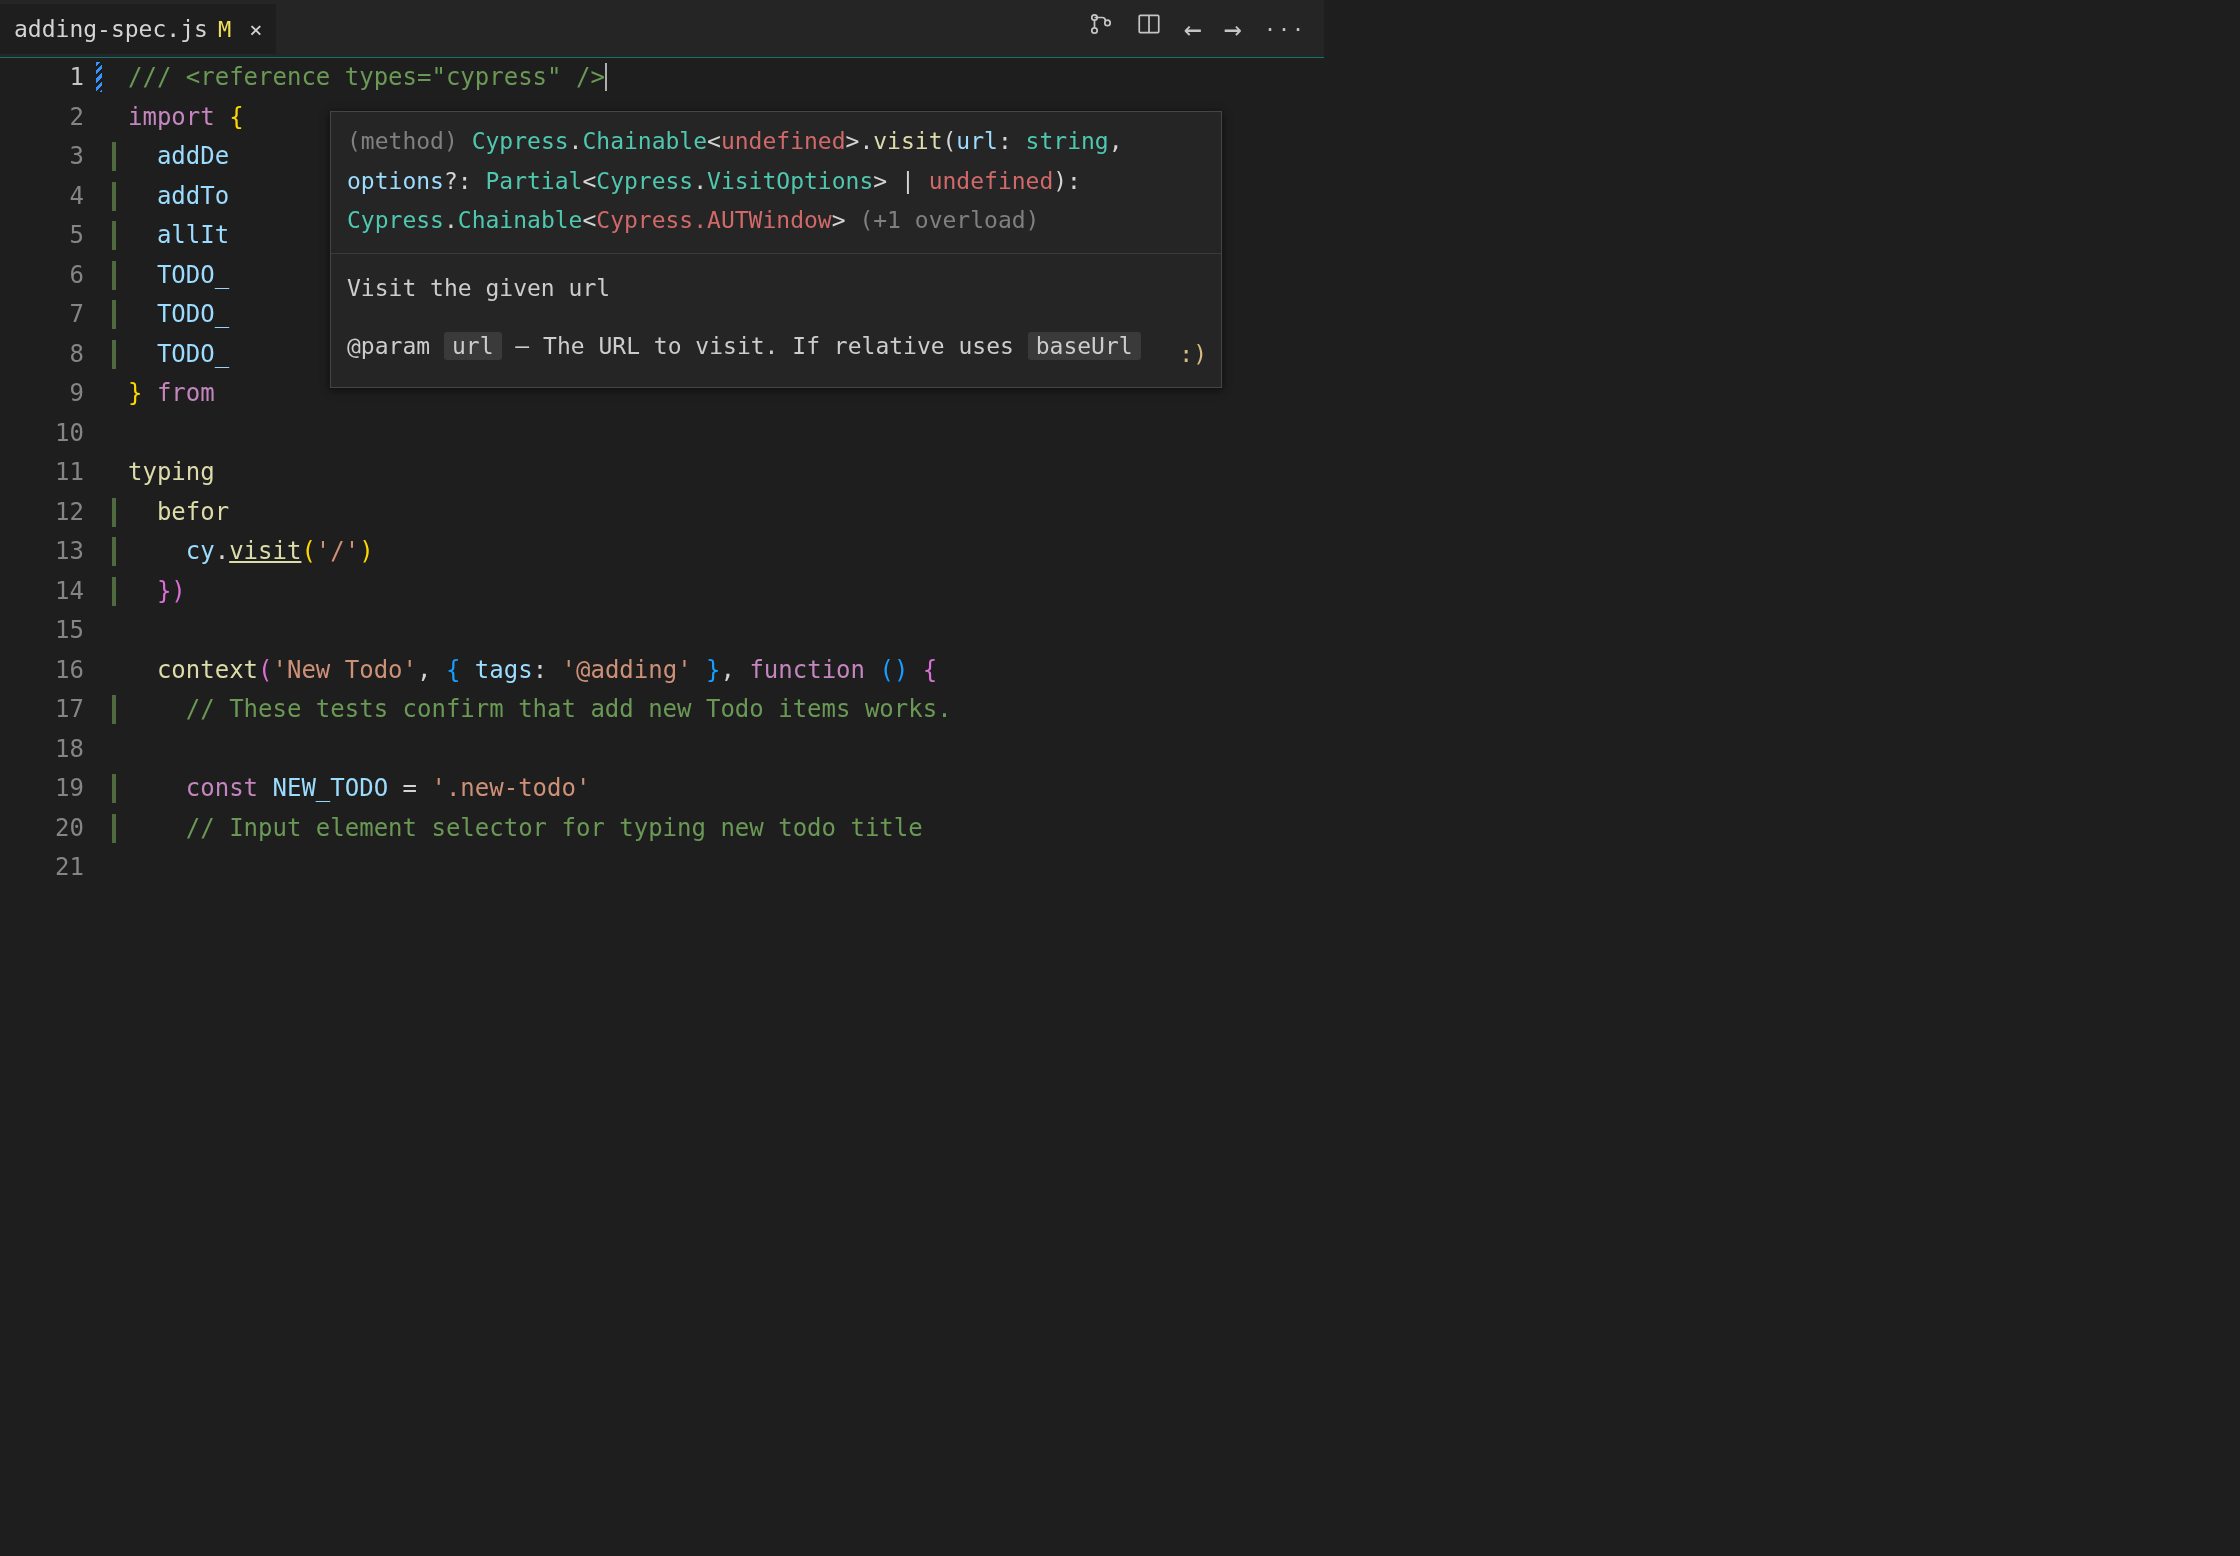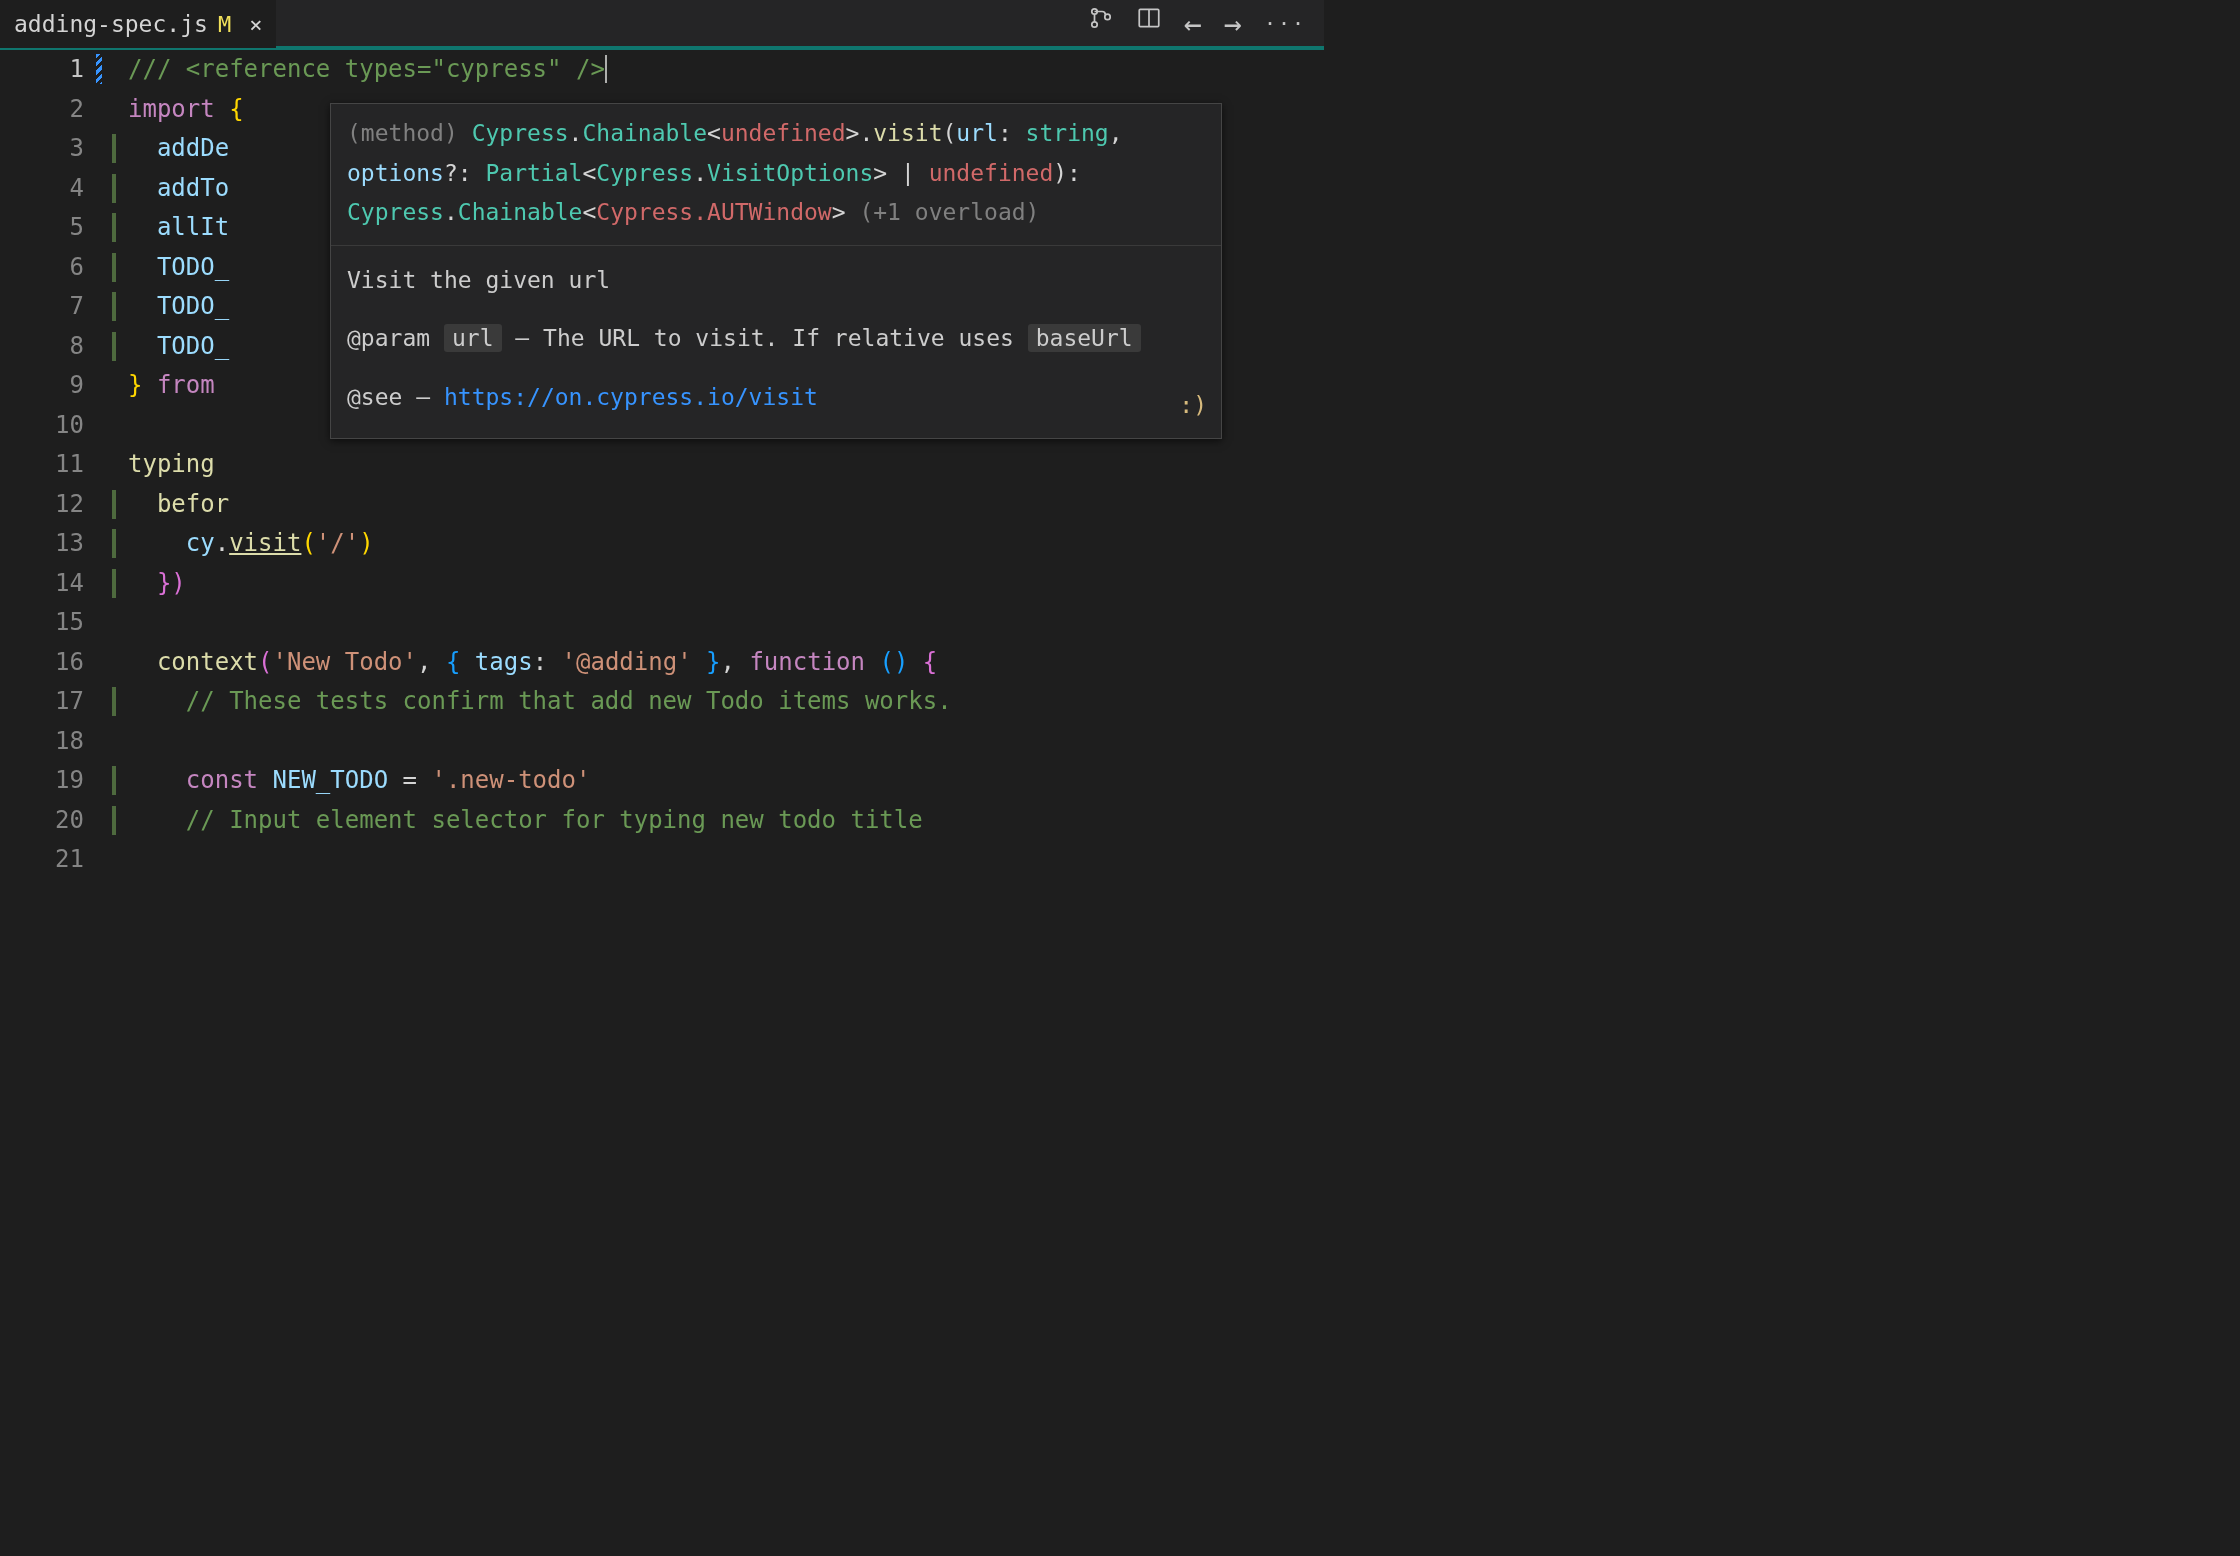--- a/index.html
+++ b/index.html
@@ -10,23 +10,23 @@
       font-size: 23px;
       line-height: 1.5;
       overflow: hidden;
       width: 1324px;
       height: 920px;
     }
     .titlebar {
       display: flex;
       align-items: center;
       justify-content: space-between;
-      height: 50px;
+      height: 58px;
       background: #252526;
-      border-bottom: 4px solid #0f766e;
+      border-bottom: 1px solid #0f766e;
     }
     .tab {
       display: flex;
       align-items: center;
       gap: 10px;
       padding: 0 14px;
       height: 50px;
       background: #1e1e1e;
       border-top: 2px solid transparent;
     }
@@ -248,24 +248,19 @@
         <span class="h-type">Cypress</span><span>.</span><span class="h-type">Chainable</span><span>&lt;</span><span class="h-gen">Cypress</span><span style="color:#d16969">.</span><span class="h-gen">AUTWindow</span><span>&gt; </span><span class="h-count">(+1 overload)</span>
       </div>
       <div class="hover-doc">
         <div>Visit the given url</div>
         <div style="margin-top:14px">
           <span class="h-param">@param</span>
           <span> </span><code class="h-code">url</code>
           <span> — The URL to visit. If relative uses </span>
           <code class="h-code">baseUrl</code>
         </div>
-        <div style="margin-top:14px">
-          <span class="h-param">@see</span>
-          <span> — </span>
-          <a class="h-link">https://on.cypress.io/visit</a>
-        </div>
         <div class="h-fade"><span>@example</span></div>
         <div class="h-smile">:)</div>
       </div>
     </div>
 
   </div>
 </div>
 
 </body></html>

